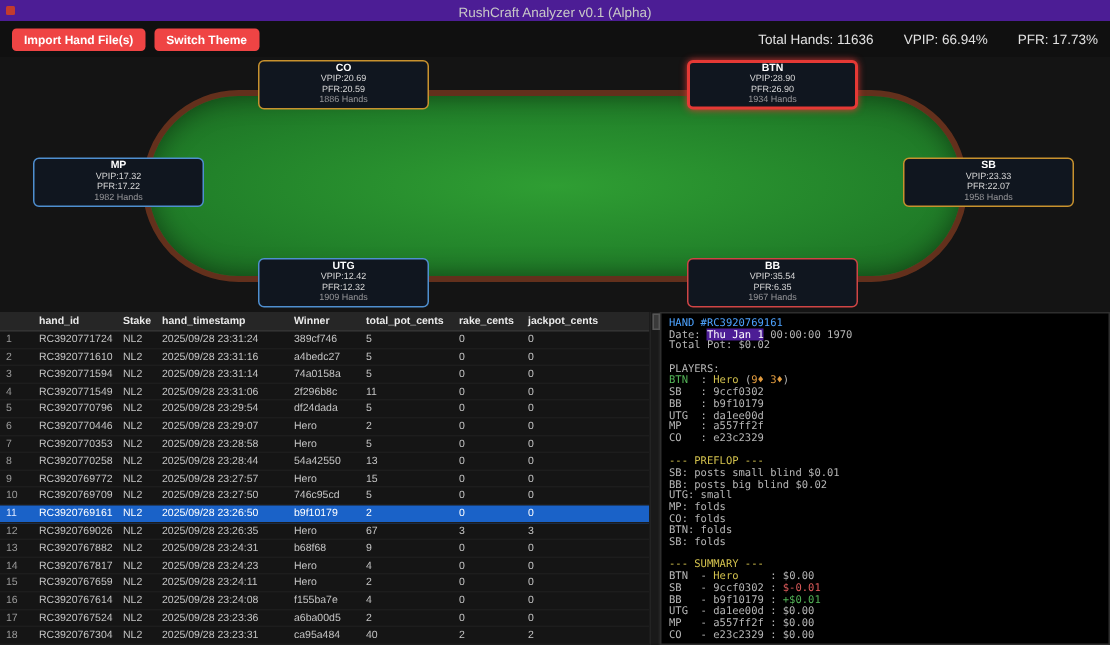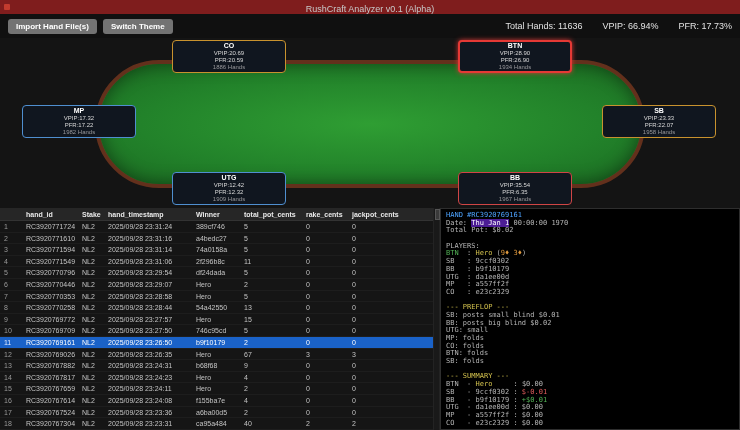--- a/index.html
+++ b/index.html
@@ -1,22 +1,22 @@
 <!DOCTYPE html>
 <html><head>
 <meta charset="utf-8">
 <style>
   *{margin:0;padding:0;box-sizing:border-box}
   html,body{width:740px;height:430px;overflow:hidden}
   body{background:#0e0e0e;font-family:"Liberation Sans",sans-serif;cursor:default}
-  .titlebar{height:14px;background:#7f1d1d;position:relative;text-align:center;line-height:14px}
+  .titlebar{height:14px;background:#4c1d95;position:relative;text-align:center;line-height:14px}
   .close-dot{position:absolute;left:4px;top:4px;width:6px;height:6px;background:#c23b2e;border-radius:1px}
   .title{color:#c8c8c8;font-size:9px}
   .toolbar{height:24px;display:flex;align-items:center;gap:6px;padding:0 8px;background:#101010}
-  .btn{background:#737373;color:#fff;border:none;border-radius:3px;font-size:8px;padding:3px 8px;font-family:inherit;font-weight:bold;cursor:pointer}
+  .btn{background:#ef4444;color:#fff;border:none;border-radius:3px;font-size:8px;padding:3px 8px;font-family:inherit;font-weight:bold;cursor:pointer}
   .spacer{flex:1}
   .stat{color:#e2e2e2;font-size:9px;margin-left:14px}
   .table-area{position:relative;height:170px;background:#141414}
   .felt{position:absolute;left:95px;top:22px;width:550px;height:128px;border-radius:64px;
         background:radial-gradient(ellipse at center,#2f9e33 0%,#22822a 60%,#1b6b22 100%);
         border:4px solid #63301c;box-shadow:inset 0 0 18px rgba(0,0,0,.45)}
   .seat{position:absolute;width:114px;height:33px;background:#10161f;border:1px solid #888;border-radius:4px;
         display:flex;flex-direction:column;align-items:center;justify-content:center;cursor:pointer}
   .seat.selected{border-width:2px;box-shadow:0 0 5px rgba(229,57,53,.9)}
   .seat-name{font-size:7px;font-weight:bold;color:#fff;line-height:8px}

